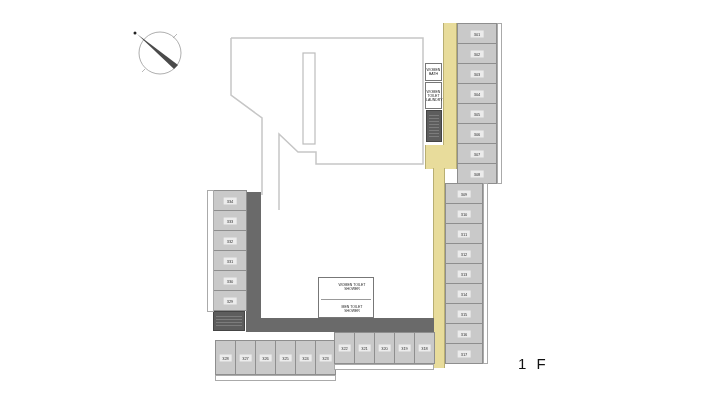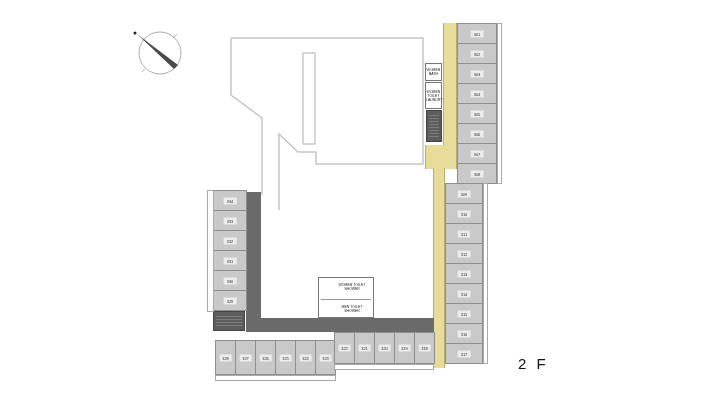--- a/index.html
+++ b/index.html
@@ -168,13 +168,13 @@
     </div>
   <div class="room" style="left:60px;top:0;width:21px;height:32px;">
       <span class="num">319</span>
     </div>
   <div class="room" style="left:80px;top:0;width:21px;height:32px;">
       <span class="num">318</span>
     </div>
 </div>
 <div class="balcony" style="left:334px;top:364px;width:100px;height:6px;"></div>
 
-<div class="floor-label">2 F</div>
+<div class="floor-label">1 F</div>
 
 </body></html>

